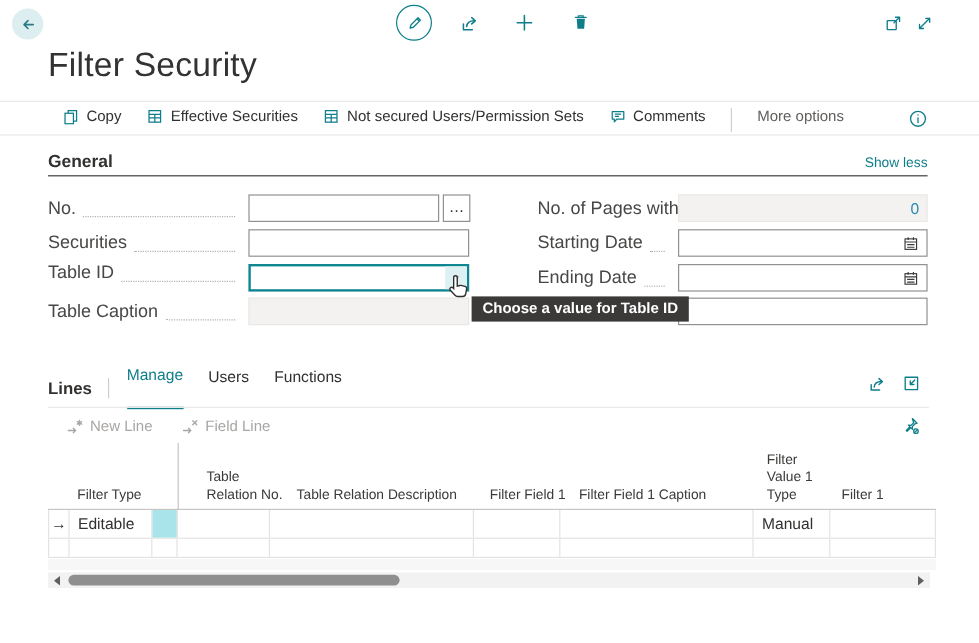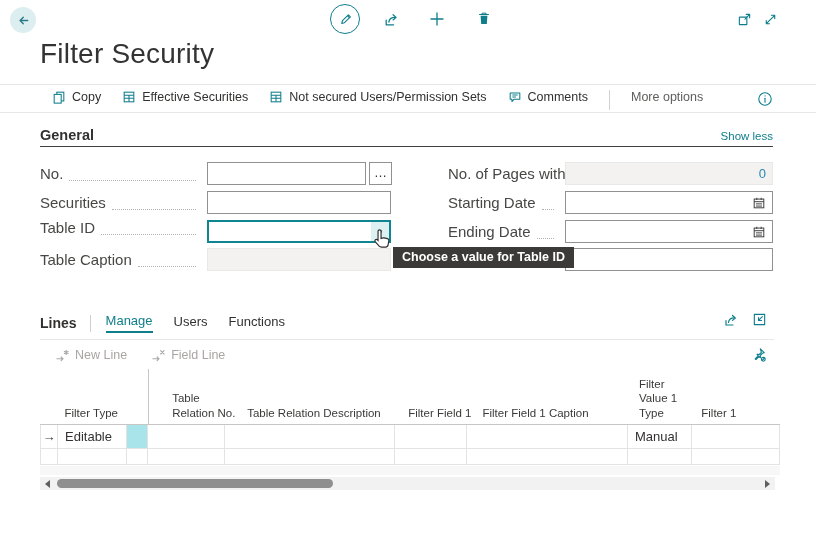--- a/index.html
+++ b/index.html
@@ -50,21 +50,21 @@
     border:1px solid #e9e8e7; font-size:13px; color:#2589ad; text-align:right; line-height:21px; padding:0 6px; }
 
   .tooltip { position:absolute; left:393px; top:247px; height:21px; background:#3b3a39; color:#fff;
     font-size:12.5px; font-weight:600; line-height:21px; padding:0 9px; white-space:nowrap; z-index:20;text-align:center; }
   .cursor-hand { position:absolute; left:371px; top:228px; z-index:21; }
 
   
   .lines-bar { position:absolute; left:40px; top:313px; display:flex; align-items:center; height:20px; }
   .lines-title { font-size:14px; font-weight:bold; color:#323130;text-align:right; }
   .lines-sep { width:1px; height:17px; background:#d0cfce; margin:0 15px 0 13px; }
-  .ltab { font-size:13px; color:#323130; margin-right:21px; cursor:pointer; padding-bottom:3px;text-align:right; }
+  .ltab { font-size:13px; color:#323130; margin-right:21px; cursor:pointer; padding-bottom:19px;text-align:right; }
   .ltab.active { color:#0f7e8b; border-bottom:2px solid #0f7e8b; }
   .lines-ic { position:absolute; top:312px; color:#0f7e8b; cursor:pointer; }
   .lines-rule { position:absolute; left:40px; top:339px; width:734px; height:1px; background:#e8e8e8; }
   .grid-toolbar { position:absolute; left:55px; top:348px; display:flex; gap:24px; }
   .gt-item { display:flex; align-items:center; gap:5px; font-size:12.5px; color:#a8a6a4; cursor:default; }
   .pin-ic { position:absolute; left:751px; top:347px; color:#0f7e8b; cursor:pointer; }
 
   
   .freeze-div { position:absolute; left:148px; top:369px; width:1px; height:56px; background:#c8c6c4; }
   .thead { position:absolute; left:40px; top:384px; width:740px; height:40px; display:flex; align-items:flex-end; }

